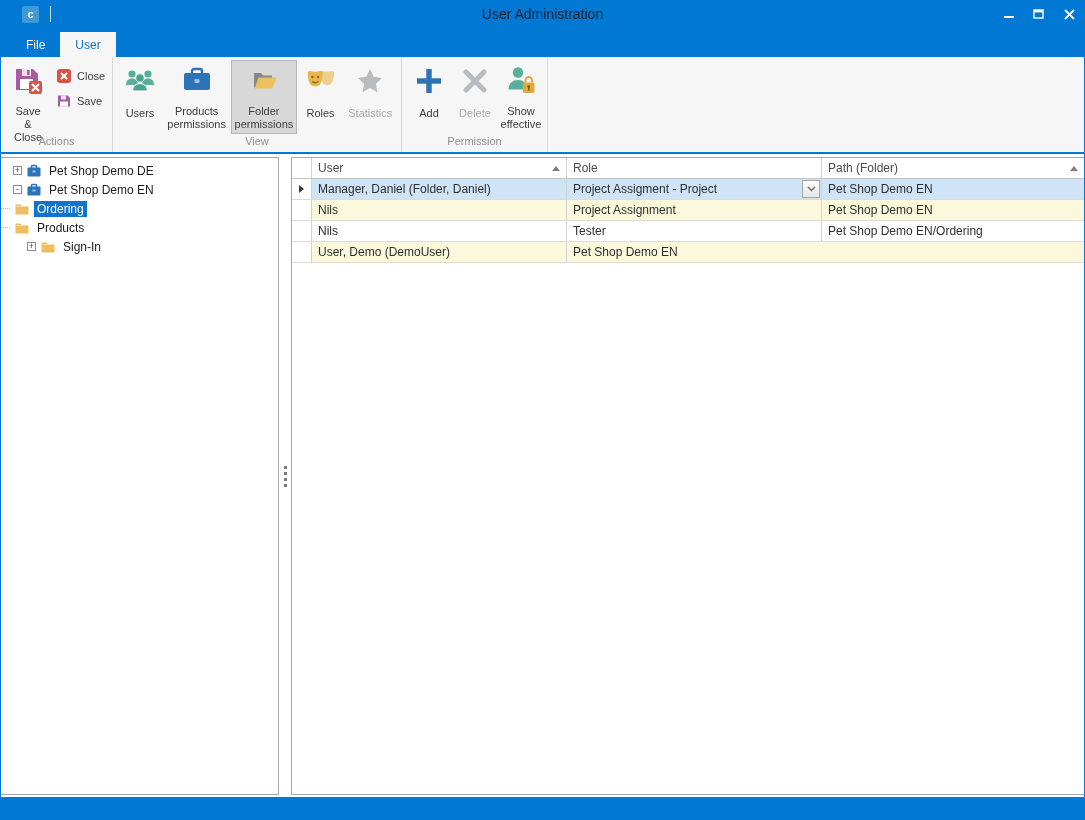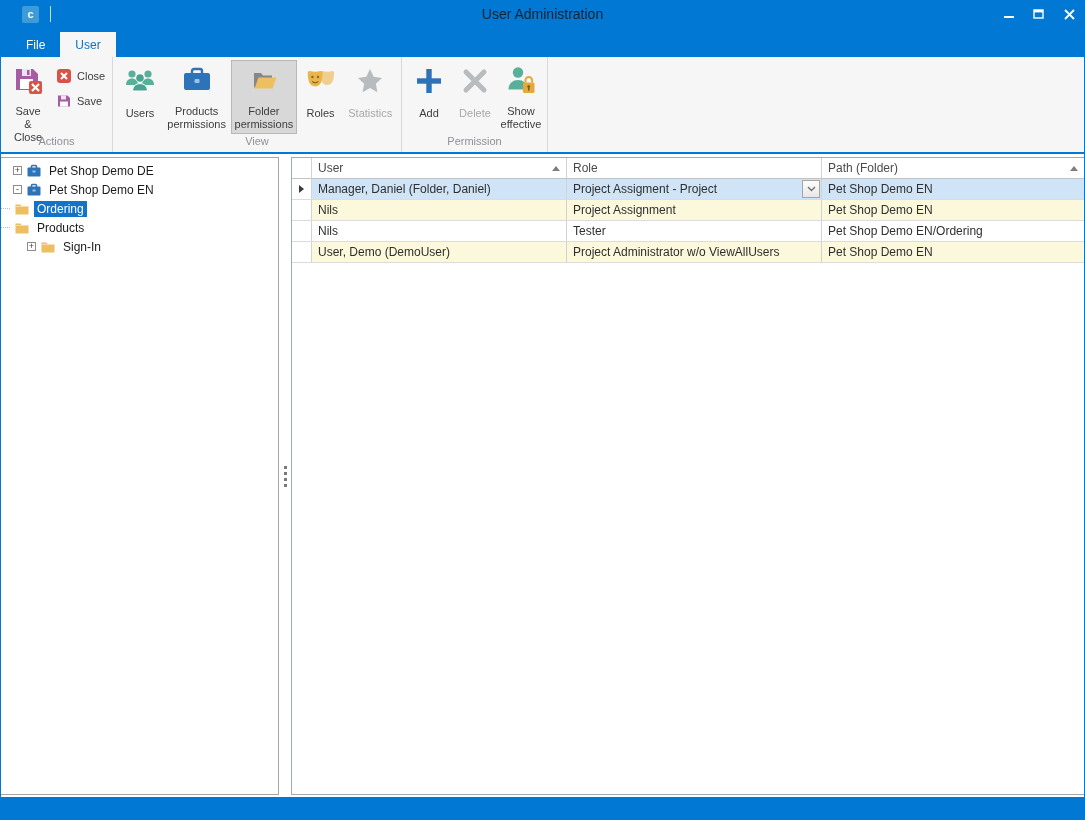--- a/index.html
+++ b/index.html
@@ -370,21 +370,20 @@
       <div class="g-row g-data row-white">
         <div class="g-cell c-ind" style="background:#fff;"></div>
         <div class="g-cell c-user">Nils</div>
         <div class="g-cell c-role">Tester</div>
         <div class="g-cell c-path">Pet Shop Demo EN/Ordering</div>
       </div>
 
       <div class="g-row g-data row-alt">
         <div class="g-cell c-ind" style="background:#fff;"></div>
         <div class="g-cell c-user">User, Demo (DemoUser)</div>
-        <div class="g-cell c-role">Project Administrator w/o ViewAllUsers</div>
         <div class="g-cell c-path">Pet Shop Demo EN</div>
       </div>
 
       <div class="grid-rest"></div>
 
     </div>
   </div>
 
   <div class="statusbar"></div>
 

